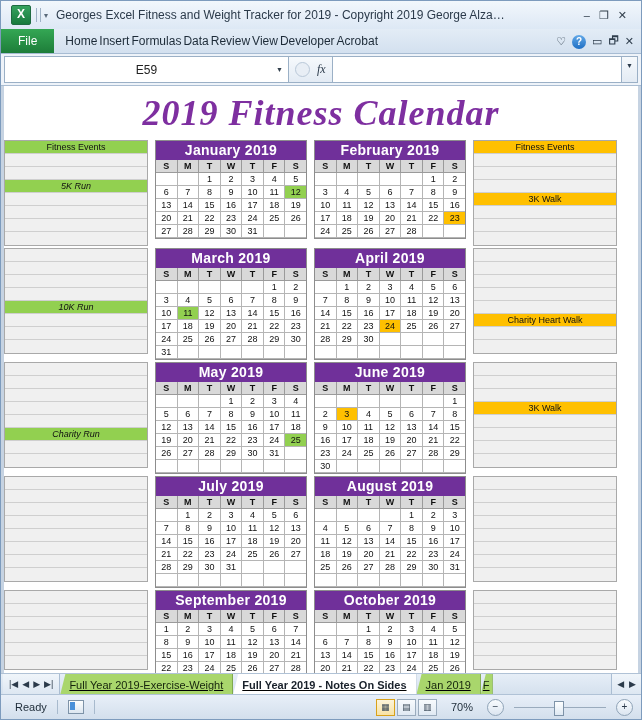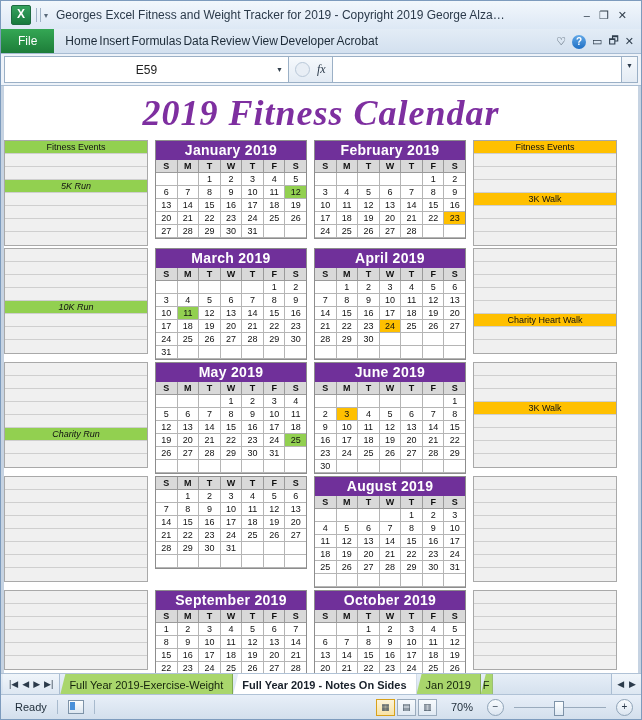--- a/index.html
+++ b/index.html
@@ -618,20 +618,21 @@
               <div class="prow"></div>
               <div class="prow"></div>
               <div class="prow"></div>
               <div class="prow"></div>
               <div class="prow"></div>
               <div class="prow"></div>
               <div class="prow"></div>
               <div class="prow"></div>
             </div>
             <div class="cal">
+              <div class="cal-head">July 2019</div>
               <div class="dow">
                 <div>S</div>
                 <div>M</div>
                 <div>T</div>
                 <div>W</div>
                 <div>T</div>
                 <div>F</div>
                 <div>S</div>
               </div>
               <div class="wk">
@@ -902,21 +903,21 @@
     </div>
   </div>
 
   <div class="tabbar">
     <div class="navbtns">
       <span>|◀</span>
       <span>◀</span>
       <span>▶</span>
       <span>▶|</span>
     </div>
-    <div id="sheet-tabs" style="display:flex;overflow:hidden;">
+    <div id="sheet-tabs" style="display:flex;overflow:hidden;text-decoration:underline;">
         <div class="tab">Full Year 2019-Exercise-Weight</div>
         <div class="tab active">Full Year 2019 - Notes On Sides</div>
         <div class="tab">Jan 2019</div>
         <div class="tab clip">F</div>
       </div>
     <div class="tabnav-r">
       <span>◀</span>
       <span>▶</span>
     </div>
   </div>

